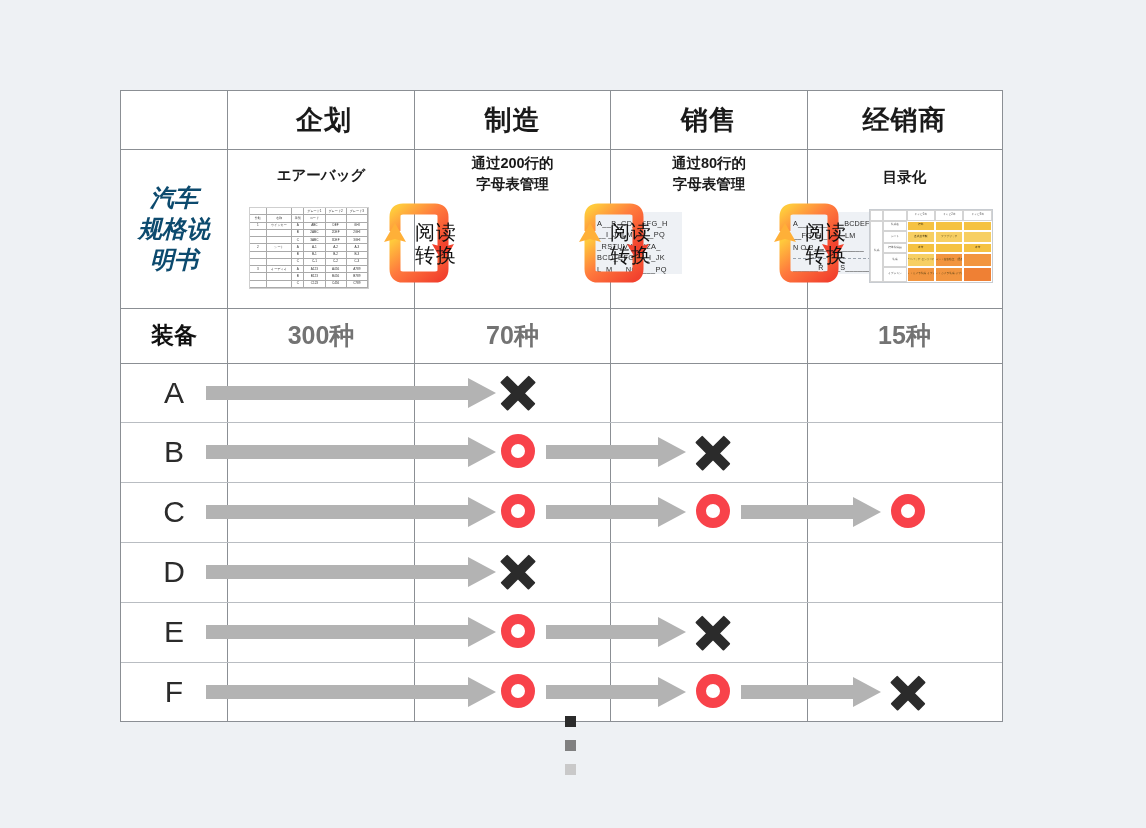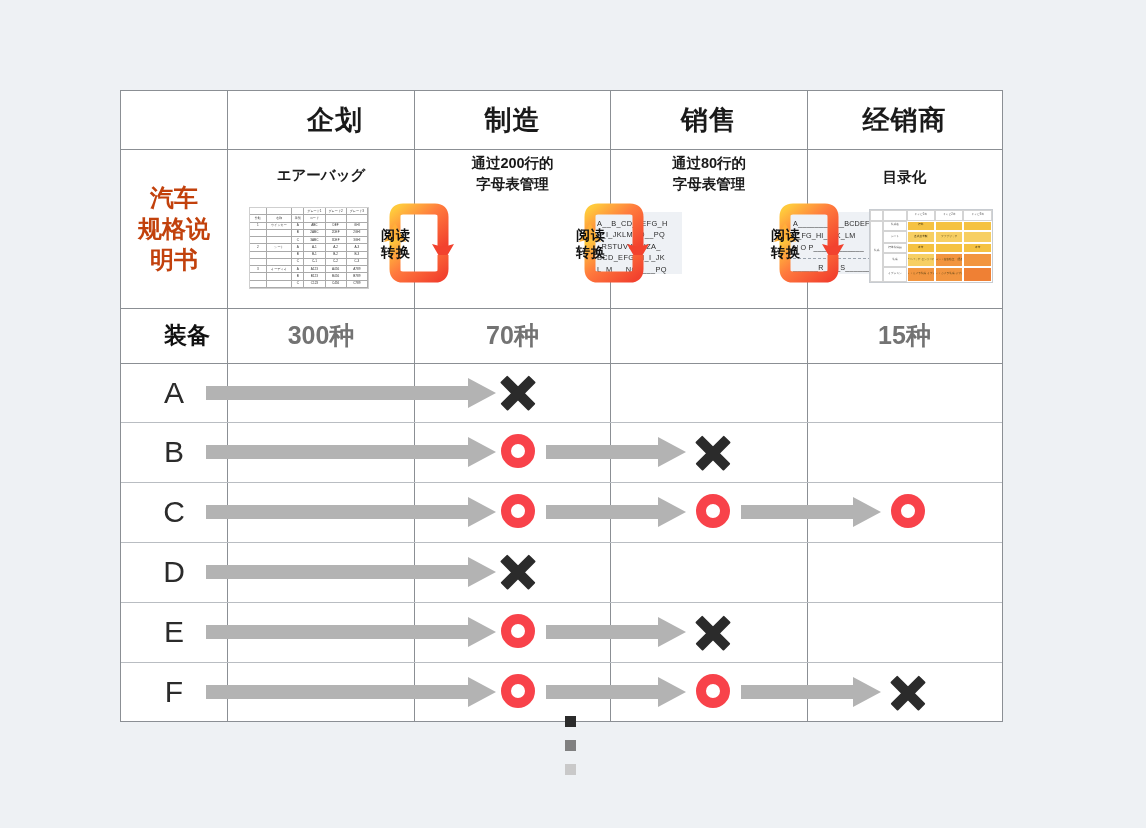--- a/index.html
+++ b/index.html
@@ -60,22 +60,23 @@
   .hdr-stage {
     font-size: 27px;
     font-weight: bold;
     color: #1a1a1a;
     letter-spacing: 1px;
   }
 
   .rowlabel-spec {
     font-size: 24px;
     font-weight: bold;
-    color: #c2410c;
+    color: #0c4a6e;
     line-height: 1.3;
+    font-style: italic;
   }
 
   .rowlabel-equip {
     font-size: 23px;
     font-weight: bold;
     color: #111;
   }
 
   .count-val {
     font-size: 25px;
@@ -181,25 +182,25 @@
     width: 76px;
     height: 84px;
   }
   .loop-badge svg { position: absolute; left: 0; top: 0; }
   .loop-label {
     position: absolute;
     left: 0; top: 0;
     width: 76px; height: 84px;
     display: flex;
     flex-direction: column;
-    align-items: flex-start;
+    align-items: flex-end;
     justify-content: center;
     gap: 3px;
-    font-size: 14px;
-    font-weight: bold;
+    font-size: 20px;
+    font-weight: normal;
     color: #111;
     line-height: 1;
     letter-spacing: 1px;
   }
 
   
   .flow-arrow { position: absolute; }
 
   
   .mark {
@@ -255,21 +256,21 @@
 
     <div class="grid-h" style="top:58px;"></div>
     <div class="grid-h" style="top:217px;"></div>
     <div class="grid-h" style="top:272px;"></div>
     <div class="grid-h light" style="top:331px;"></div>
     <div class="grid-h light" style="top:391px;"></div>
     <div class="grid-h light" style="top:451px;"></div>
     <div class="grid-h light" style="top:511px;"></div>
     <div class="grid-h light" style="top:571px;"></div>
 
-    <div class="cell hdr-stage" style="left:121px; top:0; width:186px; height:58px;">企划</div>
+    <div class="cell hdr-stage" style="left:110px; top:0; width:186px; height:58px;">企划</div>
     <div class="cell hdr-stage" style="left:294px; top:0; width:195px; height:58px;">制造</div>
     <div class="cell hdr-stage" style="left:490px; top:0; width:196px; height:58px;">销售</div>
     <div class="cell hdr-stage" style="left:687px; top:0; width:193px; height:58px;text-align:center;">经销商</div>
 
     <div class="cell rowlabel-spec" style="left:0; top:58px; width:106px; height:159px; flex-direction:column;">
       <span>汽车</span>
       <span>规格说</span>
       <span>明书</span>
     </div>
 
@@ -463,21 +464,21 @@
         <path d="M62,46 l-11,-3 l11,19 l11,-19 z" fill="#f2422e"></path>
         <path d="M62,54 L62,68 Q62,76 54,76 L22,76 Q14,76 14,68 L14,38" fill="none" stroke="url(#lg3)" stroke-width="11" stroke-linecap="butt"></path>
         <path d="M14,38 l-11,3 l11,-19 l11,19 z" fill="#ffb038"></path>
       </svg>
       <div class="loop-label">
         <span>阅读</span>
         <span>转换</span>
       </div>
     </div>
 
-    <div class="cell rowlabel-equip" style="left:13px; top:217px; width:106px; height:55px;">装备</div>
+    <div class="cell rowlabel-equip" style="left:0; top:217px; width:106px; height:55px;">装备</div>
     <div class="cell count-val" style="left:107px; top:217px; width:186px; height:55px;">300种</div>
     <div class="cell count-val" style="left:294px; top:217px; width:195px; height:55px;">70种</div>
     <div class="cell count-val" style="left:687px; top:217px; width:193px; height:55px;">15种</div>
 
     <div class="cell variant-letter" style="left:0; top:272px; width:106px; height:59px;">A</div>
     <div class="cell variant-letter" style="left:0; top:331px; width:106px; height:60px;">B</div>
     <div class="cell variant-letter" style="left:0; top:391px; width:106px; height:60px;">C</div>
     <div class="cell variant-letter" style="left:0; top:451px; width:106px; height:60px;">D</div>
     <div class="cell variant-letter" style="left:0; top:511px; width:106px; height:60px;">E</div>
     <div class="cell variant-letter" style="left:0; top:571px; width:106px; height:60px;">F</div>

